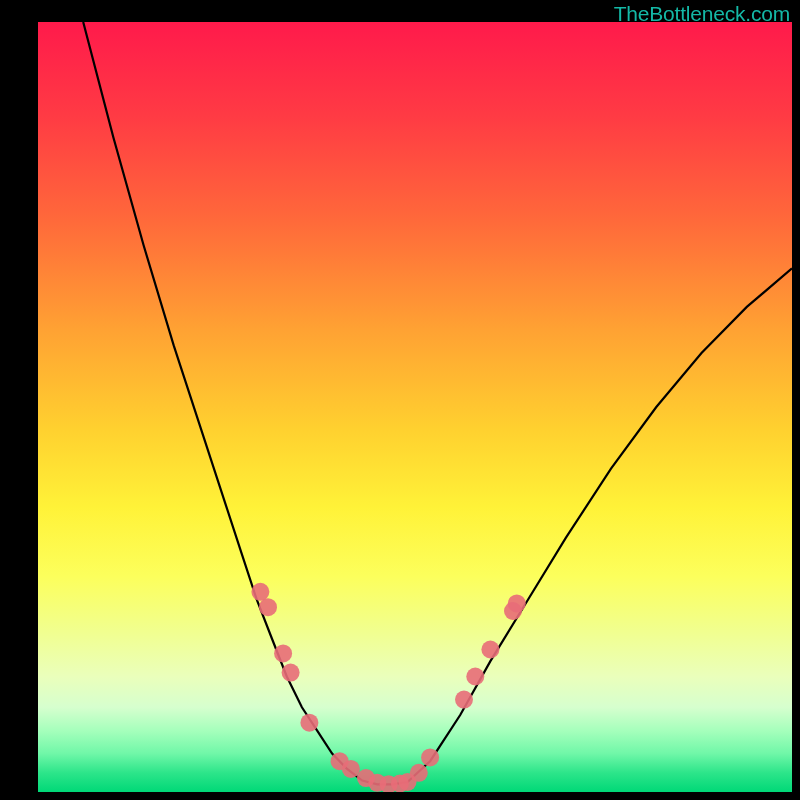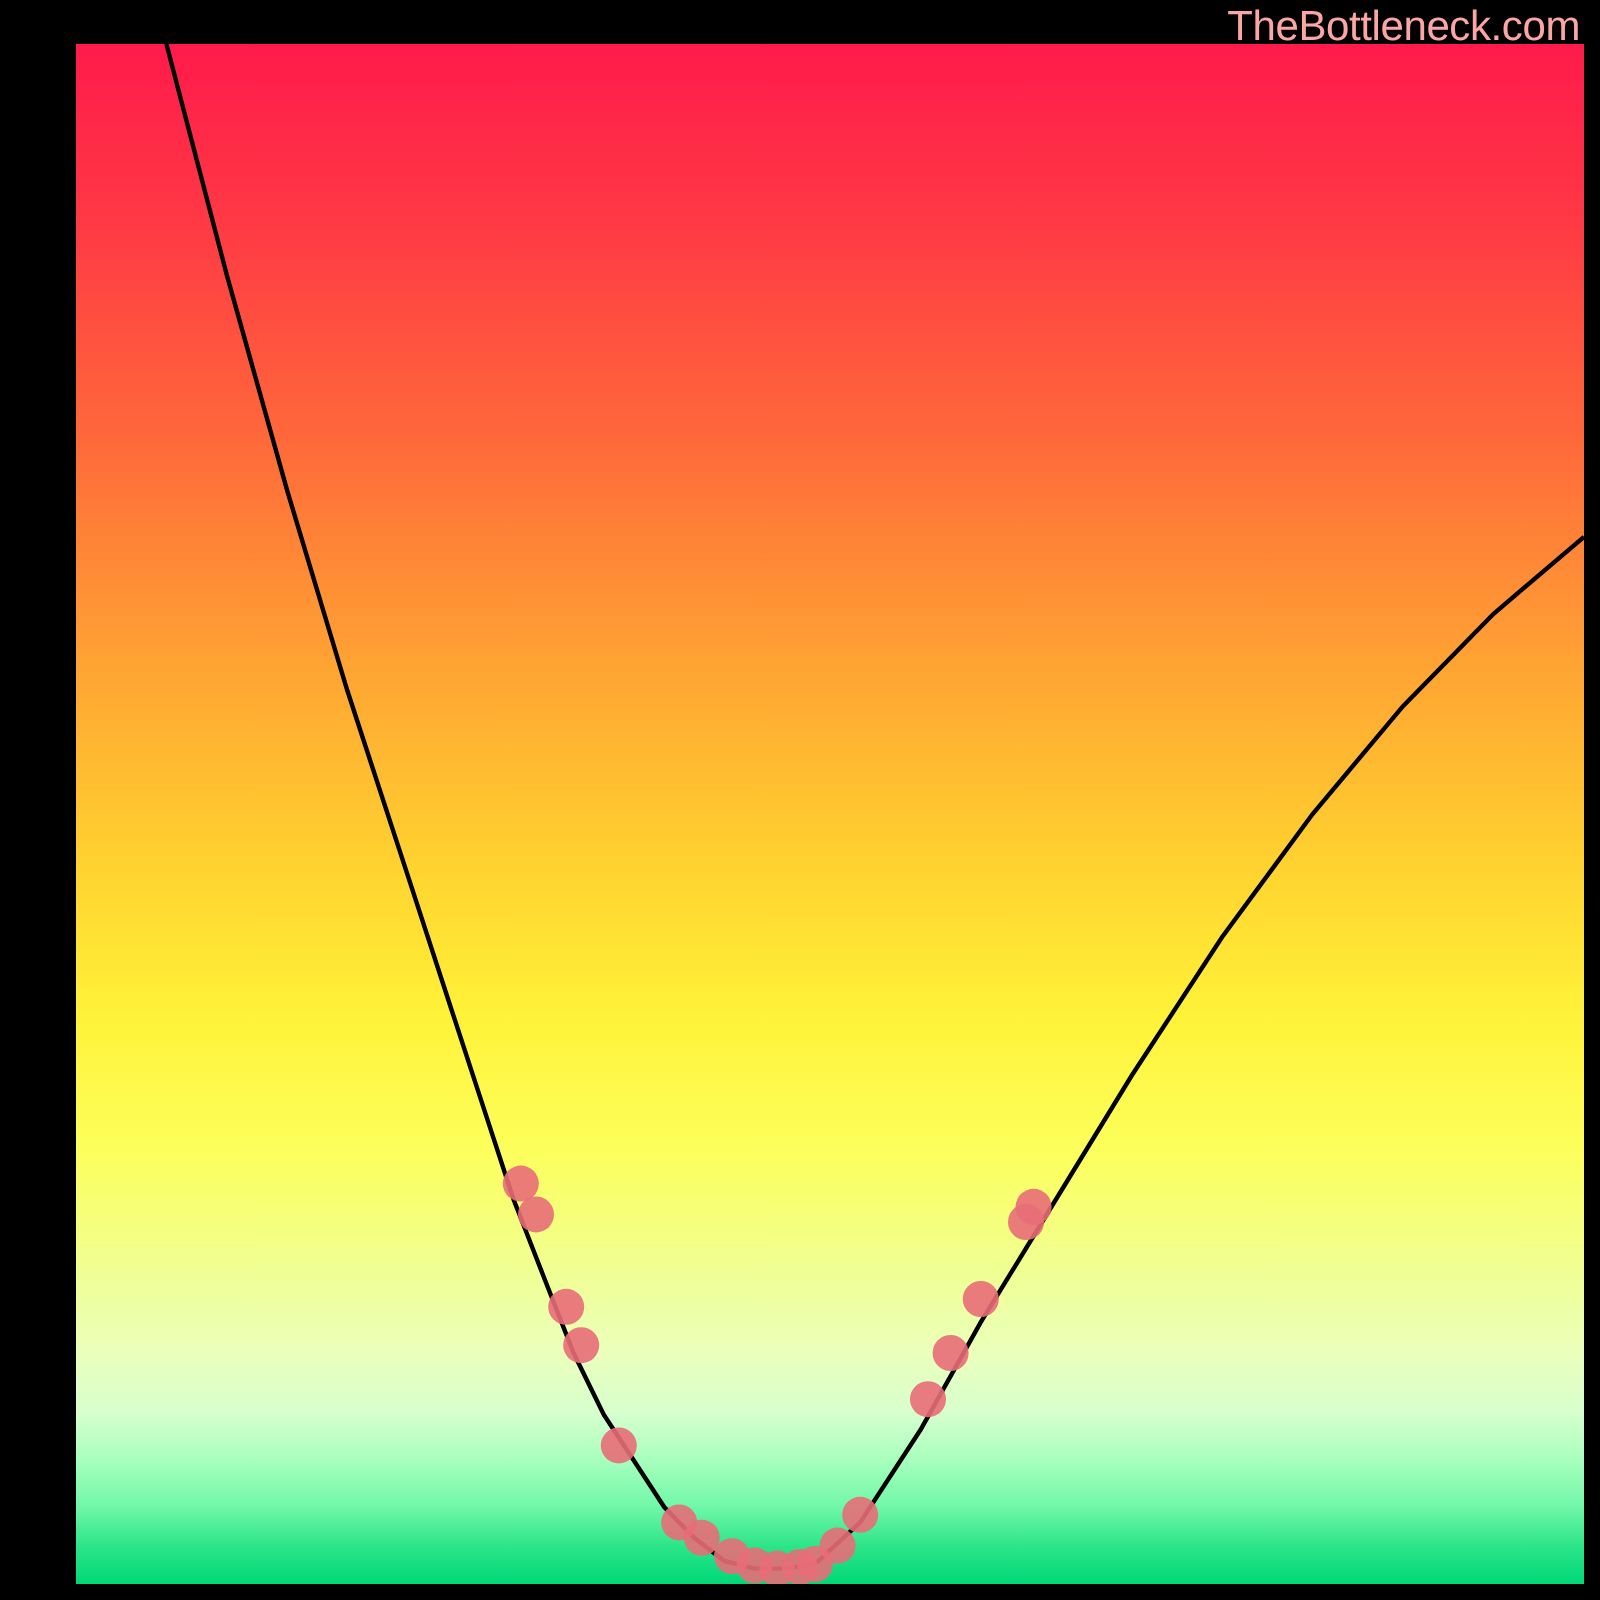--- a/index.html
+++ b/index.html
@@ -41,21 +41,21 @@
       #a6ffbc 92%,
       #70f7a8 95%,
       #2de58a 97.5%,
       #00d877 100%
     );
   }
   .watermark {
     position: absolute;
     top: 2px;
     right: 10px;
-    color: #fca5a5;
+    color: #14b8a6;
     font-size: 21px;
     font-weight: 400;
     letter-spacing: -0.2px;
     pointer-events: none;
   }
   svg.curve {
     position: absolute;
     left: 0;
     top: 0;
     width: 754px;

